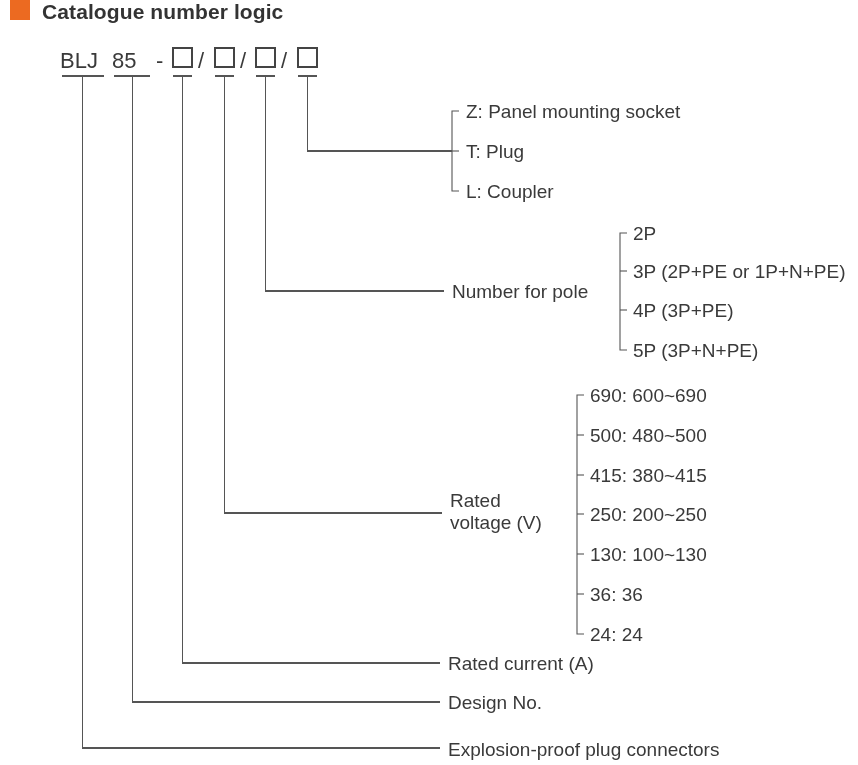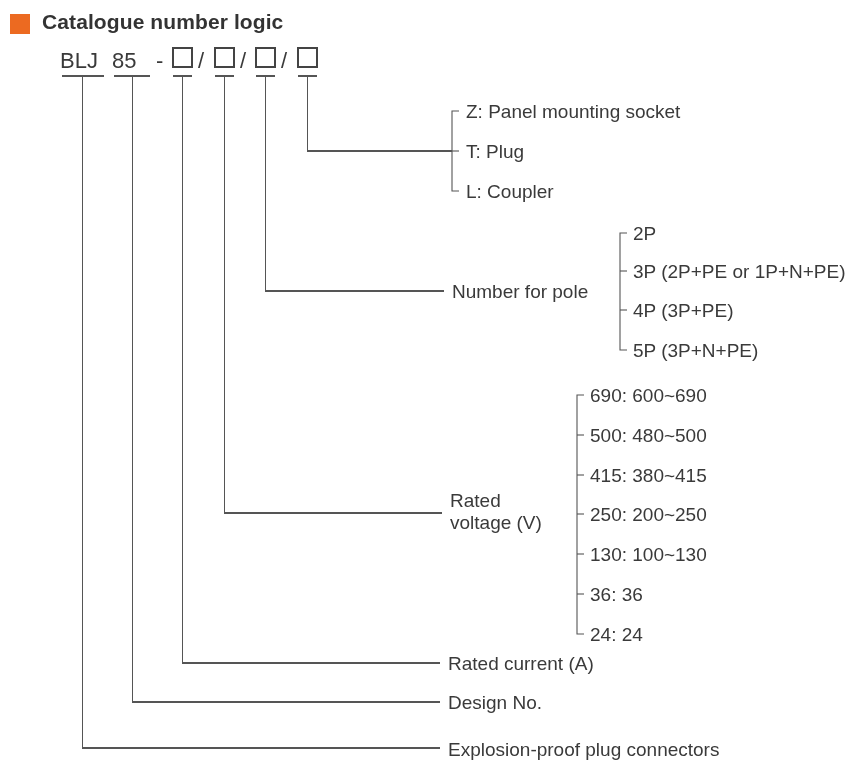--- a/index.html
+++ b/index.html
@@ -18,21 +18,21 @@
   }
 
   
   .title-bar {
     position: absolute;
     left: 0;
     top: 0;
     width: 858px;
     height: 34px;
     display: flex;
-    align-items: flex-end;
+    align-items: flex-start;
   }
   .title-marker {
     width: 20px;
     height: 20px;
     margin-left: 10px;
     margin-right: 12px;
     flex: 0 0 auto;
   }
   .title-text {
     font-size: 21px;

